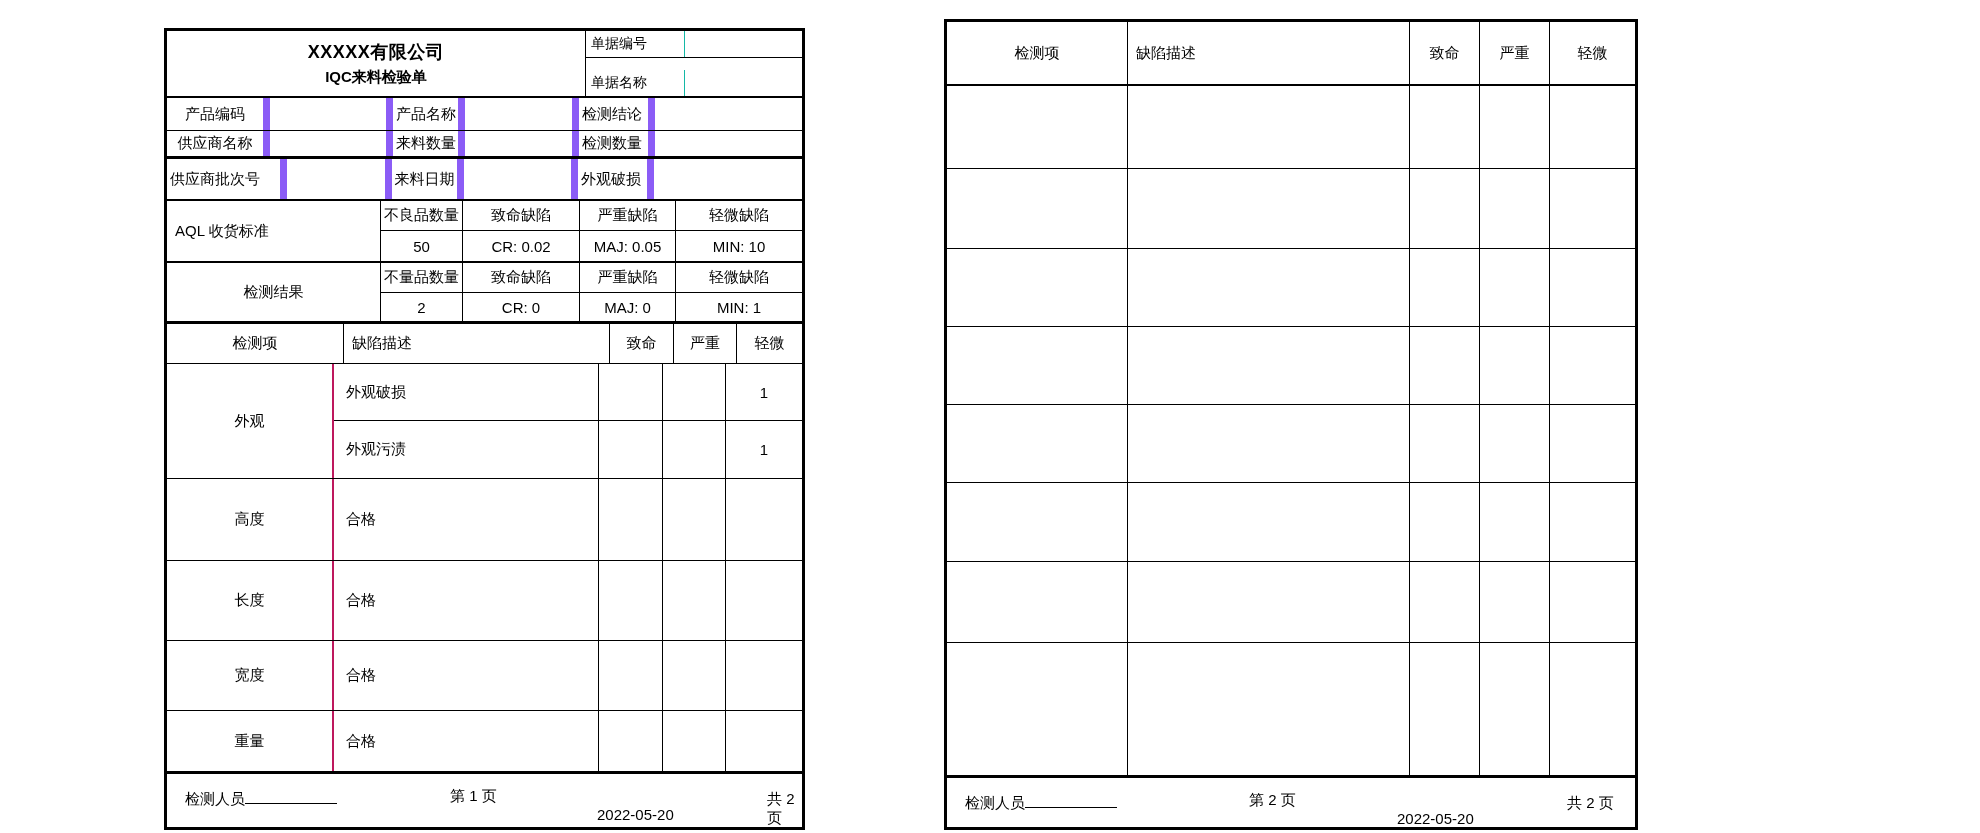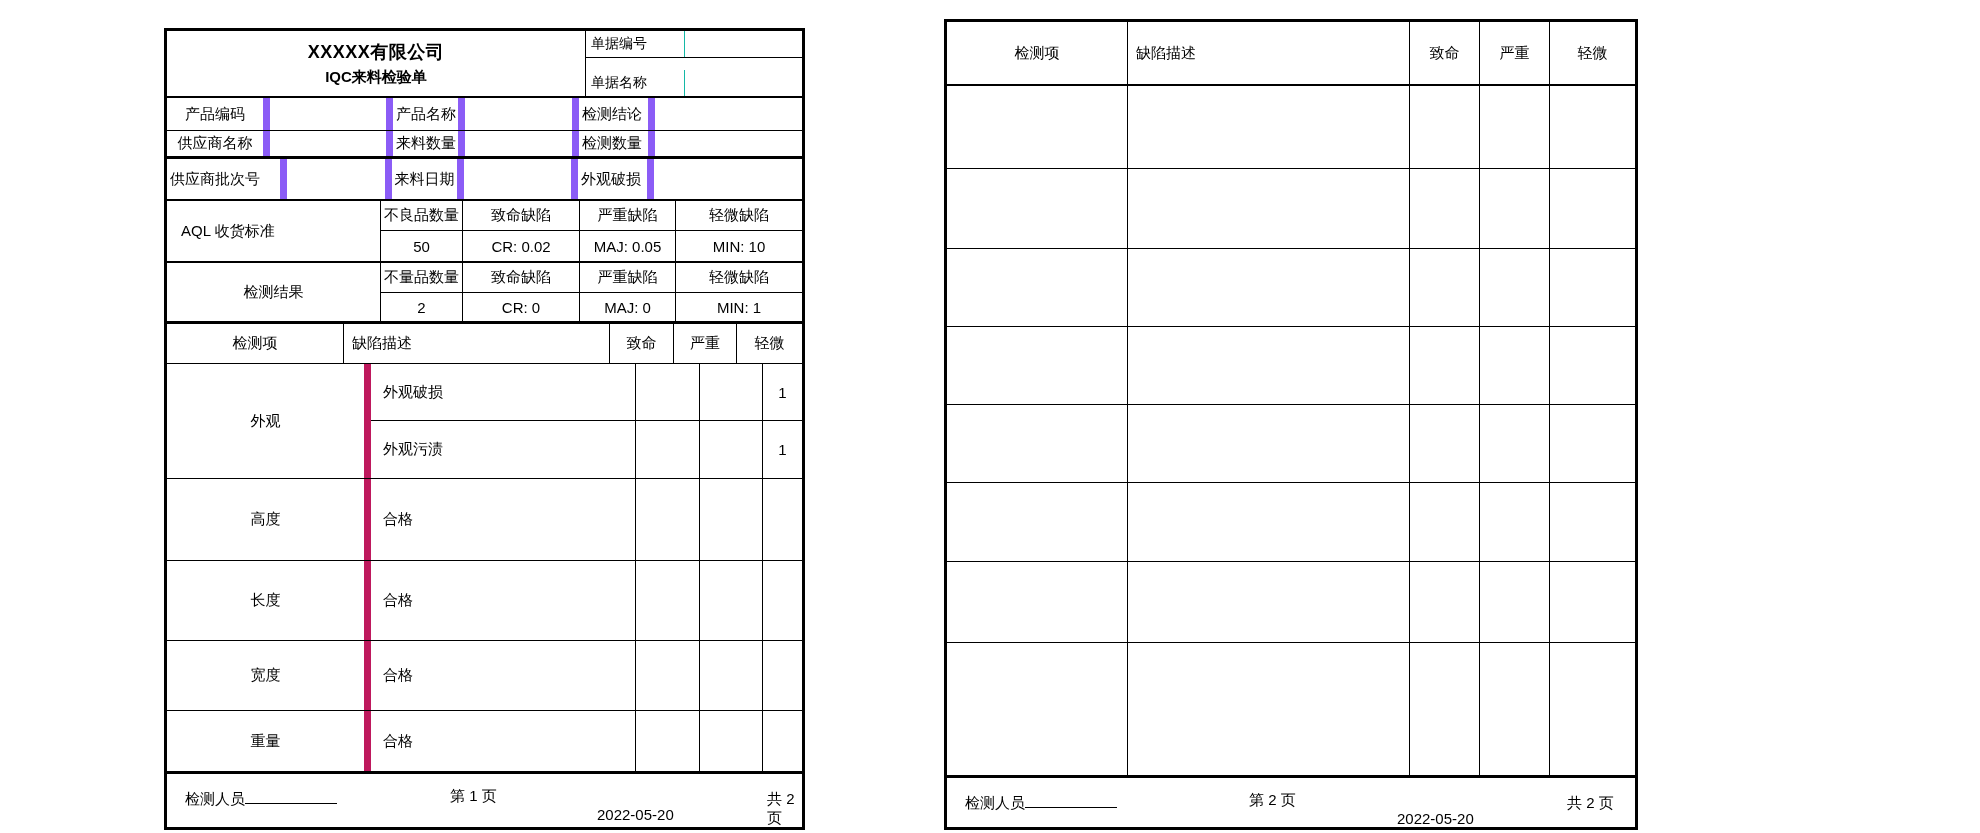--- a/index.html
+++ b/index.html
@@ -35,38 +35,38 @@
   .w72{width:72px}.w114{width:114px}.w76{width:76px}
   .cen{justify-content:center;}
   .lft{padding-left:3px;}
   .fill{flex:1;}
 
   
   .stat{display:flex;font-size:15px;}
   #aql{height:62px;border-bottom:2px solid #000;}
   #result{height:61px;border-bottom:3px solid #000;}
   .stat .big-label{width:214px;border-right:1px solid #000;display:flex;align-items:center;}
-  .stat .big-label.pad{padding-left:14px;}
+  .stat .big-label.pad{padding-left:8px;}
   .stat .big-label.cen{justify-content:center;}
   .stat .col{display:flex;flex-direction:column;border-right:1px solid #000;}
   .stat .col:last-child{border-right:0;}
   .stat .col .hd{height:30px;border-bottom:1px solid #000;display:flex;align-items:center;justify-content:center;}
   .stat .col .vl{flex:1;display:flex;align-items:center;justify-content:center;}
   .w82{width:82px}.w117{width:117px}.w96{width:96px}
 
   
   .mt-header{display:flex;height:40px;border-bottom:1px solid #000;font-size:15px;}
   .mt-header>div{border-right:1px solid #000;display:flex;align-items:center;}
   .mt-header>div:last-child{border-right:0;}
   .w177{width:177px}.w266{width:266px}.w64{width:64px}.w63{width:63px}
   .dpad{padding-left:8px;}
   .mt-body{display:flex;flex-direction:column;}
   .group{display:flex;border-bottom:1px solid #000;font-size:15px;}
   .mt-body .group:last-child{border-bottom:0;}
-  .group .item{width:204px;border-right:7px solid #be185d;display:flex;align-items:center;justify-content:center;}
+  .group .item{width:167px;border-right:2px solid #be185d;display:flex;align-items:center;justify-content:center;}
   .group .rows{flex:1;display:flex;flex-direction:column;}
   .subrow{flex:1;display:flex;border-bottom:1px solid #000;}
   .subrow:last-child{border-bottom:0;}
   .subrow>div{border-right:1px solid #000;display:flex;align-items:center;}
   .subrow>div:last-child{border-right:0;}
   .subrow .desc{width:265px;padding-left:12px;}
   .subrow .num{justify-content:center;}
   .g115{height:115px}.g82{height:82px}.g80{height:80px}.g70{height:70px}.g60{height:60px}
   .sr57{flex:0 0 57px;}
 

